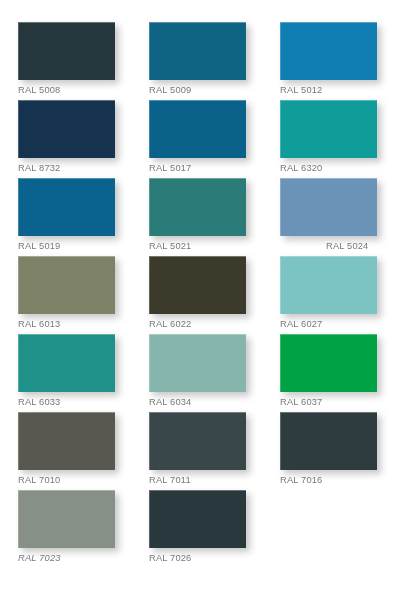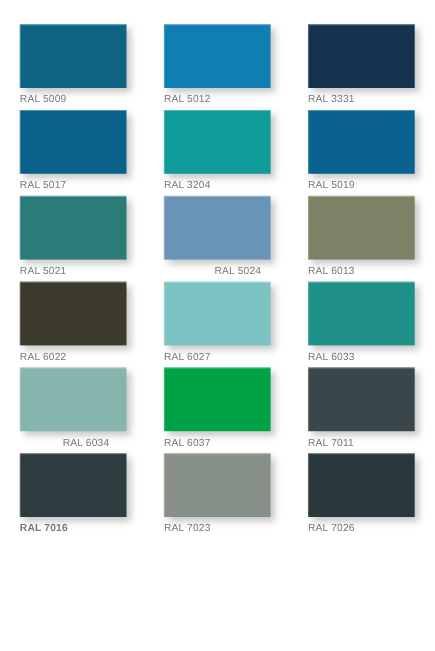--- a/index.html
+++ b/index.html
@@ -80,51 +80,58 @@
   }
 </style>
 </head>
 <body style="background: rgb(255, 255, 255);">
 
 <div id="chart-page">
   <div id="swatch-grid">
       <div class="swatch-cell">
         <div class="swatch-chip-wrap">
           <div class="swatch-shadow"></div>
+          <div class="swatch-chip" style="background: rgb(38, 54, 61);"></div>
+        </div>
+        <div class="swatch-label" style="color: rgb(119, 120, 122);">RAL 5008</div>
+      </div>
+      <div class="swatch-cell">
+        <div class="swatch-chip-wrap">
+          <div class="swatch-shadow"></div>
           <div class="swatch-chip" style="background: rgb(15, 100, 132);"></div>
         </div>
         <div class="swatch-label" style="color: rgb(119, 120, 122);">RAL 5009</div>
       </div>
       <div class="swatch-cell">
         <div class="swatch-chip-wrap">
           <div class="swatch-shadow"></div>
           <div class="swatch-chip" style="background: rgb(17, 126, 179);"></div>
         </div>
         <div class="swatch-label" style="color: rgb(119, 120, 122);">RAL 5012</div>
       </div>
       <div class="swatch-cell">
         <div class="swatch-chip-wrap">
           <div class="swatch-shadow"></div>
           <div class="swatch-chip" style="background: rgb(21, 51, 79);"></div>
         </div>
-        <div class="swatch-label" style="color: rgb(119, 120, 122);">RAL 3331</div>
+        <div class="swatch-label" style="color: rgb(119, 120, 122);">RAL 8732</div>
       </div>
       <div class="swatch-cell">
         <div class="swatch-chip-wrap">
           <div class="swatch-shadow"></div>
           <div class="swatch-chip" style="background: rgb(10, 97, 137);"></div>
         </div>
         <div class="swatch-label" style="color: rgb(119, 120, 122);">RAL 5017</div>
       </div>
       <div class="swatch-cell">
         <div class="swatch-chip-wrap">
           <div class="swatch-shadow"></div>
           <div class="swatch-chip" style="background: rgb(16, 156, 152);"></div>
         </div>
-        <div class="swatch-label" style="color: rgb(119, 120, 122);">RAL 3204</div>
+        <div class="swatch-label" style="color: rgb(119, 120, 122);">RAL 6320</div>
       </div>
       <div class="swatch-cell">
         <div class="swatch-chip-wrap">
           <div class="swatch-shadow"></div>
           <div class="swatch-chip" style="background: rgb(10, 98, 143);"></div>
         </div>
         <div class="swatch-label" style="color: rgb(119, 120, 122); text-align: center;">RAL 5019</div>
       </div>
       <div class="swatch-cell">
         <div class="swatch-chip-wrap">
@@ -166,49 +173,56 @@
           <div class="swatch-shadow"></div>
           <div class="swatch-chip" style="background: rgb(31, 145, 137);"></div>
         </div>
         <div class="swatch-label" style="color: rgb(119, 120, 122);">RAL 6033</div>
       </div>
       <div class="swatch-cell">
         <div class="swatch-chip-wrap">
           <div class="swatch-shadow"></div>
           <div class="swatch-chip" style="background: rgb(133, 181, 172);"></div>
         </div>
-        <div class="swatch-label" style="color: rgb(119, 120, 122); margin-left: 39px;">RAL 6034</div>
+        <div class="swatch-label" style="color: rgb(119, 120, 122);">RAL 6034</div>
       </div>
       <div class="swatch-cell">
         <div class="swatch-chip-wrap">
           <div class="swatch-shadow"></div>
           <div class="swatch-chip" style="background: rgb(0, 162, 70);"></div>
         </div>
         <div class="swatch-label" style="color: rgb(119, 120, 122);">RAL 6037</div>
       </div>
       <div class="swatch-cell">
         <div class="swatch-chip-wrap">
           <div class="swatch-shadow"></div>
+          <div class="swatch-chip" style="background: rgb(89, 88, 80);"></div>
+        </div>
+        <div class="swatch-label" style="color: rgb(119, 120, 122);">RAL 7010</div>
+      </div>
+      <div class="swatch-cell">
+        <div class="swatch-chip-wrap">
+          <div class="swatch-shadow"></div>
           <div class="swatch-chip" style="background: rgb(57, 71, 75);"></div>
         </div>
         <div class="swatch-label" style="color: rgb(119, 120, 122);">RAL 7011</div>
       </div>
       <div class="swatch-cell">
         <div class="swatch-chip-wrap">
           <div class="swatch-shadow"></div>
           <div class="swatch-chip" style="background: rgb(46, 60, 64);"></div>
         </div>
-        <div class="swatch-label" style="color: rgb(119, 120, 122); font-weight: bold;">RAL 7016</div>
+        <div class="swatch-label" style="color: rgb(119, 120, 122);">RAL 7016</div>
       </div>
       <div class="swatch-cell">
         <div class="swatch-chip-wrap">
           <div class="swatch-shadow"></div>
           <div class="swatch-chip" style="background: rgb(135, 144, 135);"></div>
         </div>
-        <div class="swatch-label" style="color: rgb(119, 120, 122);">RAL 7023</div>
+        <div class="swatch-label" style="color: rgb(119, 120, 122); font-style: italic;">RAL 7023</div>
       </div>
       <div class="swatch-cell">
         <div class="swatch-chip-wrap">
           <div class="swatch-shadow"></div>
           <div class="swatch-chip" style="background: rgb(40, 56, 61);"></div>
         </div>
         <div class="swatch-label" style="color: rgb(119, 120, 122);">RAL 7026</div>
       </div>
     </div>
 </div>

